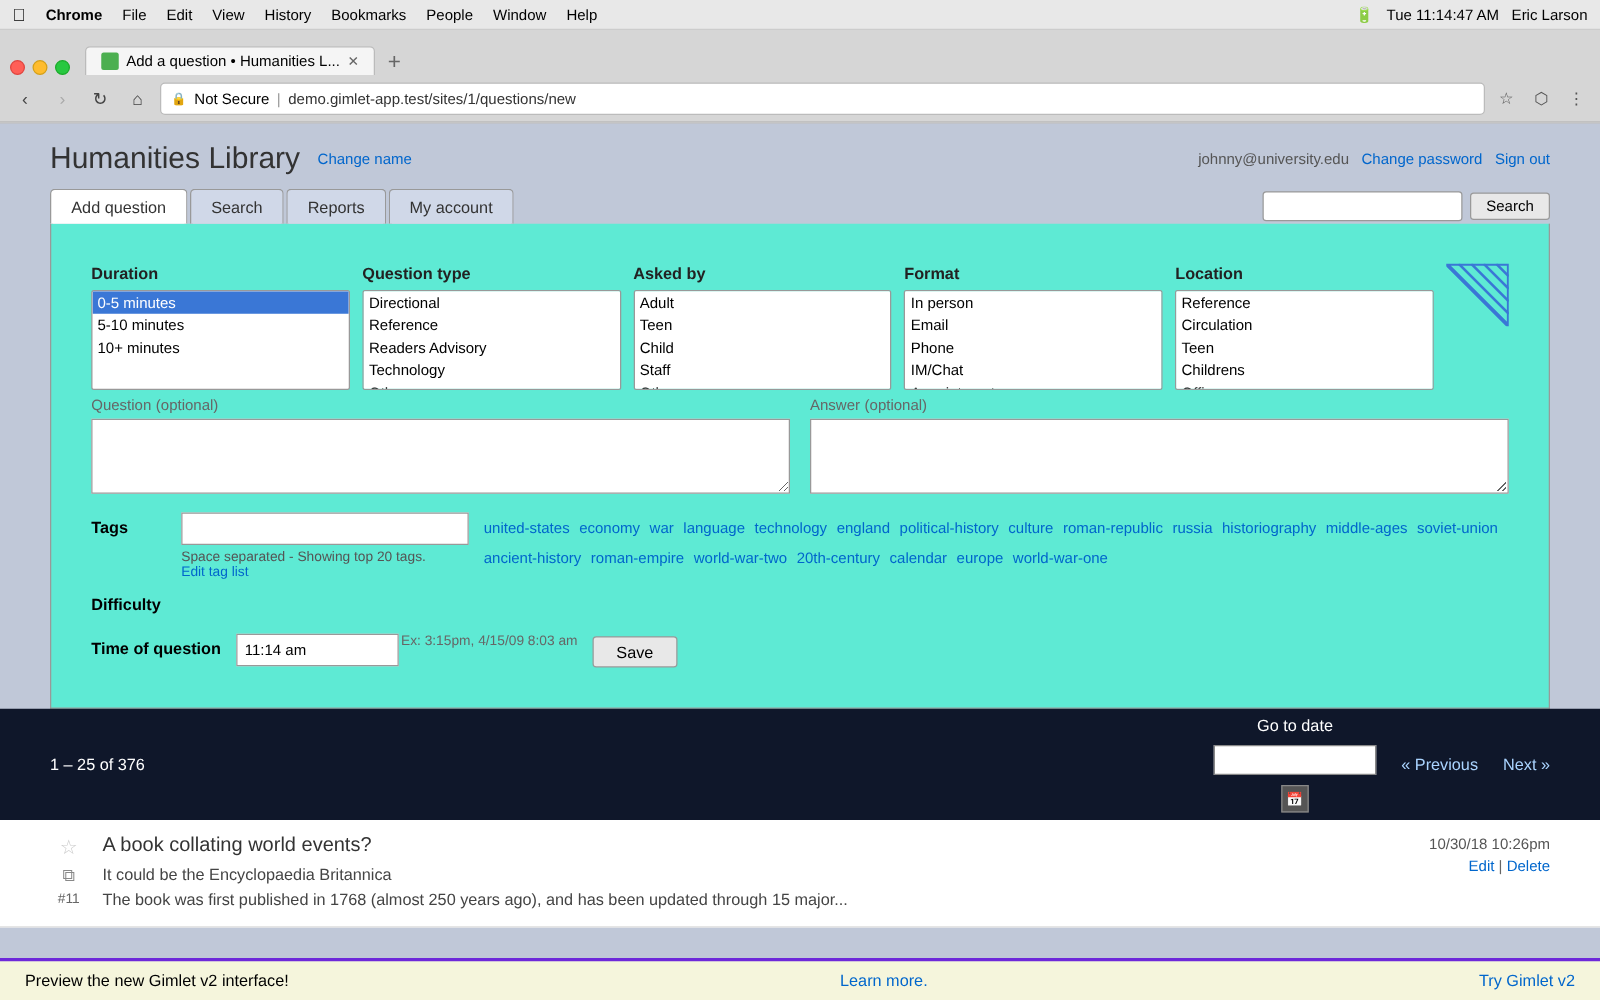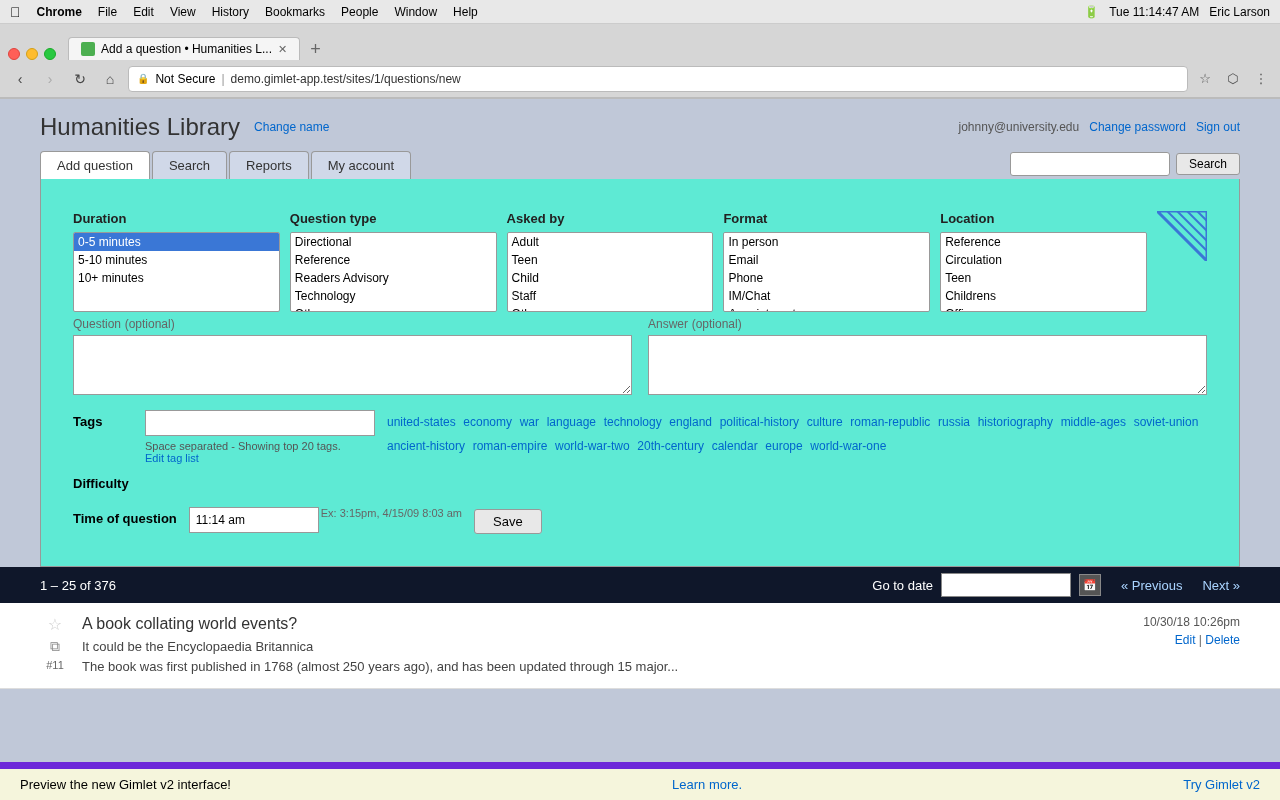--- a/index.html
+++ b/index.html
@@ -398,20 +398,21 @@
       gap: 20px;
     }
     .questions-count {
       color: white;
     }
     .goto-date {
       margin-left: auto;
       display: flex;
       align-items: center;
       gap: 8px;
+      flex-direction: column;
     }
     .goto-input {
       width: 130px;
       height: 24px;
       border: 1px solid #888;
       padding: 0 4px;
       font-size: 12px;
     }
     .calendar-btn {
       width: 22px;
@@ -488,21 +489,21 @@
       color: #666;
     }
 
     
     .preview-bar {
       position: fixed;
       bottom: 0;
       left: 0;
       right: 0;
       background: #f5f5dc;
-      border-top: 7px solid #6d28d9;
+      border-top: 3px solid #6d28d9;
       padding: 8px 20px;
       display: flex;
       align-items: center;
       justify-content: space-between;
       font-size: 13px;
     }
     .preview-bar a {
       color: #0066cc;
       text-decoration: none;
     }
@@ -570,21 +571,21 @@
       <div class="app-title">
         <h1>Humanities Library</h1>
         <a class="change-name-link" href="#">Change name</a>
       </div>
       <div class="user-actions">
         <span>johnny@university.edu</span>
         <a href="#">Change password</a>
         <a href="#">Sign out</a>
       </div>
     </div>
-    <div style="display:flex; justify-content:space-between;">
+    <div style="display:flex; align-items:flex-end; justify-content:space-between;">
       <div class="nav-bar">
         <a class="nav-tab active" href="#">Add question</a>
         <a class="nav-tab" href="#">Search</a>
         <a class="nav-tab" href="#">Reports</a>
         <a class="nav-tab" href="#">My account</a>
       </div>
       <div class="search-area">
         <input class="search-input-field" type="text" style="">
         <button class="search-btn">Search</button>
       </div>

